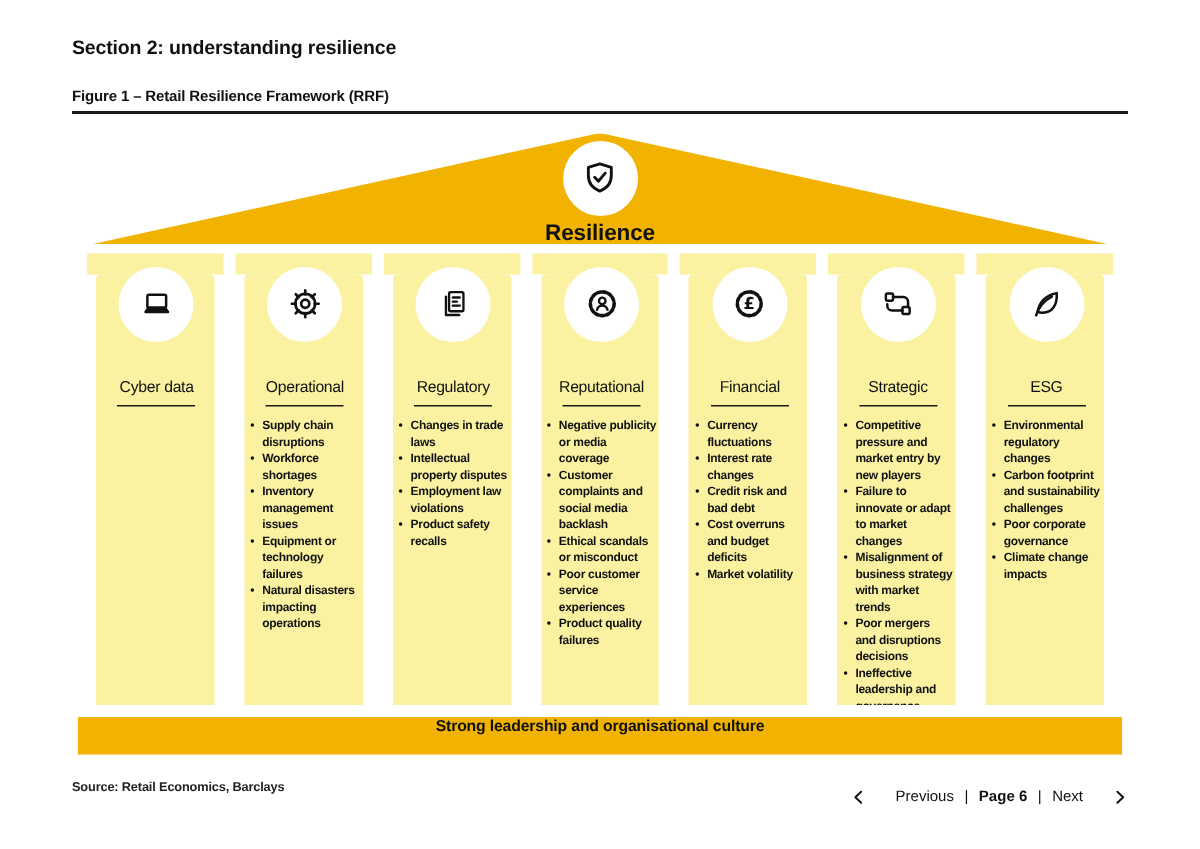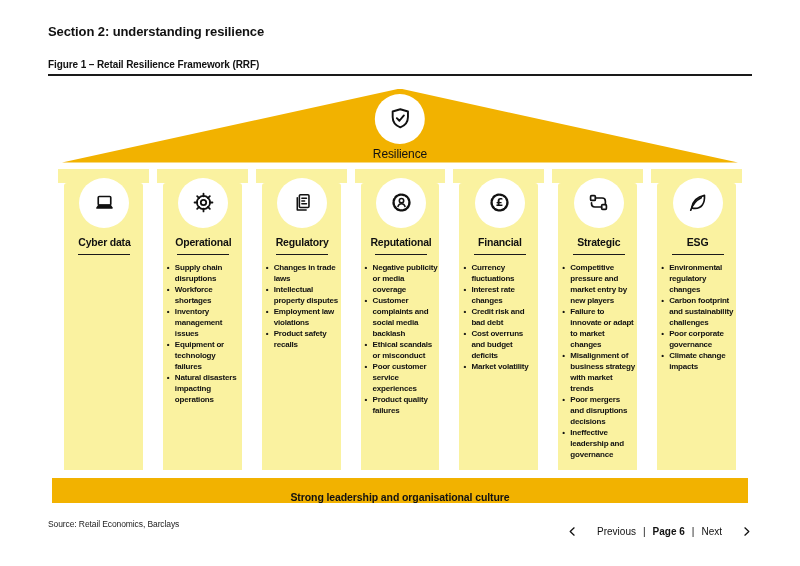--- a/index.html
+++ b/index.html
@@ -23,48 +23,48 @@
 
   
   .pediment{position:relative;height:74px;margin:13px 14px 0;}
   .pediment-shape{position:absolute;inset:0;background:var(--gold);
     clip-path:polygon(0 100%,50% 0,100% 100%);}
   .roof-badge{position:absolute;left:50%;top:5px;transform:translateX(-50%);
     text-align:center;z-index:2;}
   .roof-circle{display:flex;width:50px;height:50px;border-radius:50%;
     background:#ffffff;align-items:center;justify-content:center;margin:0 auto;}
   .roof-circle svg{width:27px;height:27px;}
-  .roof-label{font-size:12px;font-weight:normal;margin-top:3px;letter-spacing:-0.1px;}
+  .roof-label{font-size:15px;font-weight:bold;margin-top:3px;letter-spacing:-0.1px;}
 
   
   .pillar-row{display:flex;gap:8px;margin:6px 10px 0;height:301px;}
   .pillar{position:relative;flex:1;}
   .capital{position:absolute;top:0;left:0;right:0;height:14px;background:var(--pale);}
   .shaft{position:absolute;top:14px;left:6px;right:6px;bottom:0;background:var(--pale);
     border-radius:3px 3px 0 0;}
   .pillar-content{position:relative;z-index:1;height:100%;padding:9px 8px 0 10px;overflow:hidden;}
   .pillar-circle{display:flex;width:50px;height:50px;border-radius:50%;background:#ffffff;
     align-items:center;justify-content:center;margin:0 auto;}
   .pillar-circle svg{width:25px;height:25px;}
-  .pillar-title{font-size:10.5px;font-weight:bold;text-align:center;margin-top:8px;
+  .pillar-title{font-size:10.5px;font-weight:normal;text-align:center;margin-top:24px;
     letter-spacing:-0.2px;}
   .pillar-divider{width:52px;height:1.6px;background:#1a1a1a;margin:6px auto 7px;}
   .pillar-items{list-style:none;}
   .pillar-items li{position:relative;font-size:8px;font-weight:bold;line-height:11px;
     letter-spacing:-0.2px;padding-left:8px;}
   .pillar-items li::before{content:"\2022";position:absolute;left:0;top:0;}
 
   
   .base-bar{height:25px;margin:8px 4px 0;background:var(--gold);
-    display:flex;align-items:flex-end;justify-content:center;}
+    display:flex;align-items:flex-start;justify-content:center;}
   .base-bar span{font-size:10.5px;font-weight:bold;letter-spacing:-0.1px;}
 
   
   .footer{display:flex;justify-content:space-between;align-items:flex-start;margin-top:16px;}
-  .source{font-size:8.5px;color:#222;letter-spacing:-0.1px;}
+  .source{font-size:8.5px;color:#222;letter-spacing:-0.1px;font-weight:bold;}
   .pagination{display:inline-flex;align-items:center;gap:7px;margin-top:6px;font-size:10px;}
   .nav-link{display:inline-flex;align-items:center;gap:19px;cursor:pointer;}
   .chev{width:11px;height:13px;}
   .page-num{font-weight:bold;}
   .sep{color:#111;font-size:10px;}
 
   svg{display:block;}
 </style>
 </head>
 <body>

